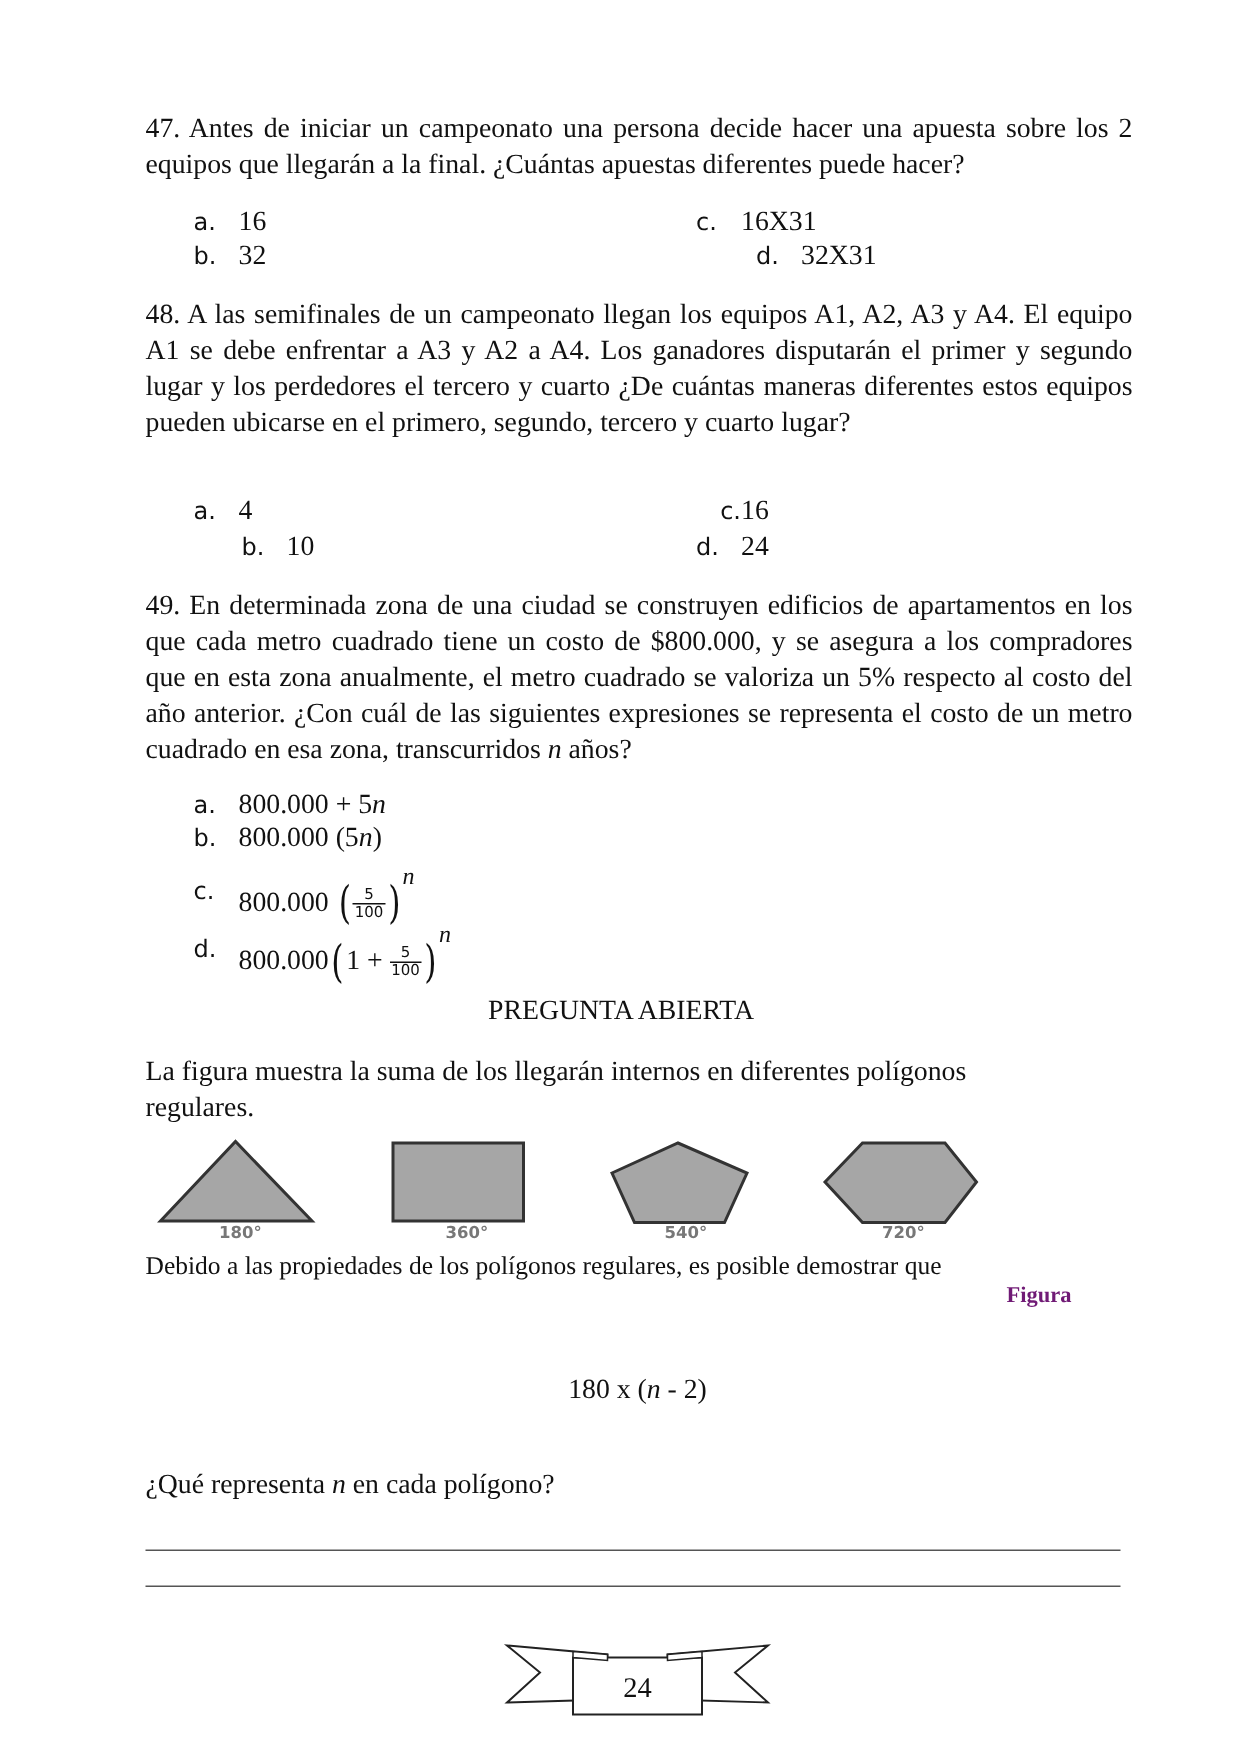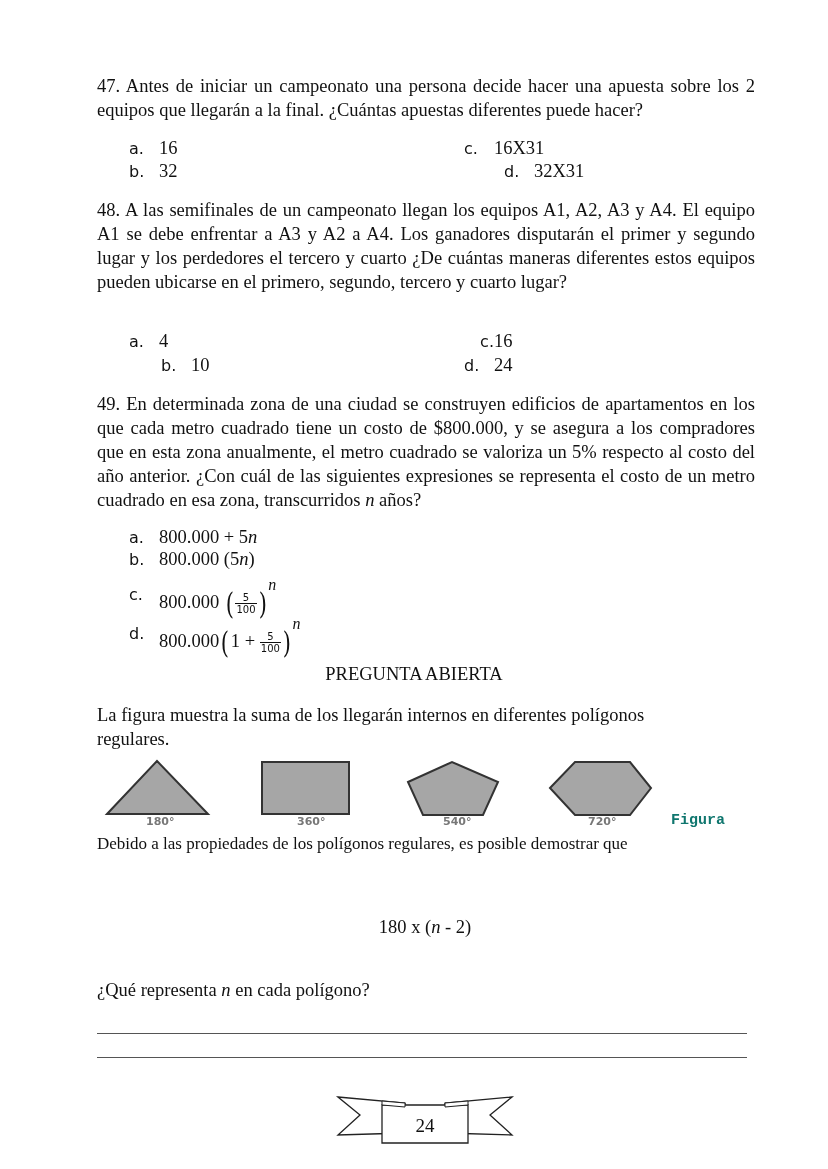--- a/index.html
+++ b/index.html
@@ -72,21 +72,21 @@
     <polygon points="107,59 157,6 208,59" fill="#a6a6a6" stroke="#333" stroke-width="2"></polygon>
     <rect x="262" y="7" width="87" height="52" fill="#a6a6a6" stroke="#333" stroke-width="2"></rect>
     <polygon points="408,27 452,7 498,27 483,60 423,60" fill="#a6a6a6" stroke="#333" stroke-width="2"></polygon>
     <polygon points="550,33 575,7 630,7 651,33 630,60 575,60" fill="#a6a6a6" stroke="#333" stroke-width="2"></polygon>
   </svg>
 </div>
 <div class="poly-label" style="left:146px; top:815px;">180°</div>
 <div class="poly-label" style="left:297px; top:815px;">360°</div>
 <div class="poly-label" style="left:443px; top:815px;text-align:center;">540°</div>
 <div class="poly-label" style="left:588px; top:815px;">720°</div>
-<div class="abs" style="left:671px; top:812px; font-family:Liberation Mono, monospace; font-weight:bold; font-size:15px; color:#0f766e;">Figura</div>
+<div class="abs" style="left:671px; top:856px; font-family:Liberation Serif, serif; font-weight:bold; font-size:15px; color:#701a75;">Figura</div>
 
 <div class="abs" style="left:97px; top:832px; font-size:17px; line-height:23px; width:680px;">
   <div>Debido a las propiedades de los polígonos regulares, es posible demostrar que</div>
 </div>
 
 <div class="abs" style="left:0; width:850px; top:917px; text-align:center; font-size:18.5px;"><span>180 x (</span><i>n</i><span> - 2)</span></div>
 
 <div class="abs" style="left:97px; top:980px; font-size:18.5px;"><span>¿Qué representa </span><i>n</i><span> en cada polígono?</span></div>
 
 <div class="answer-line" style="top:1033px;"></div>

